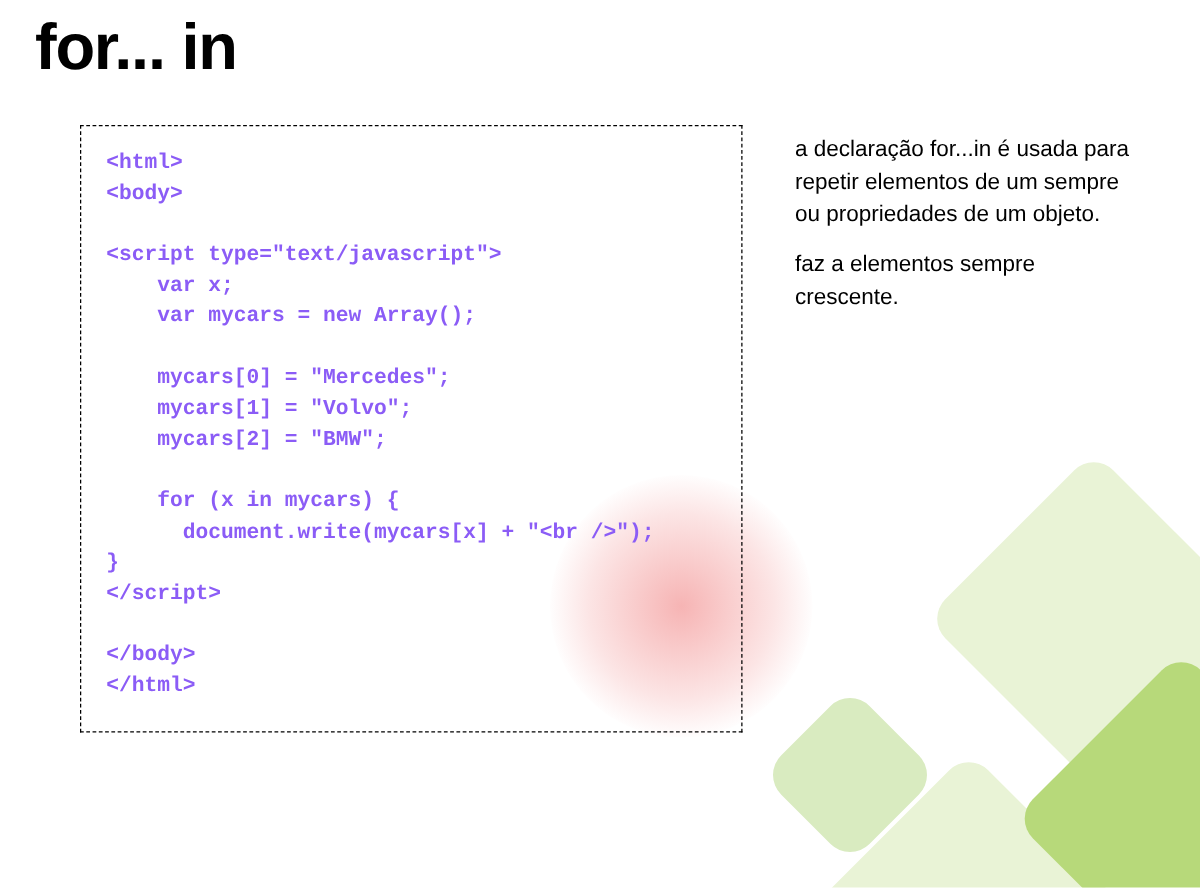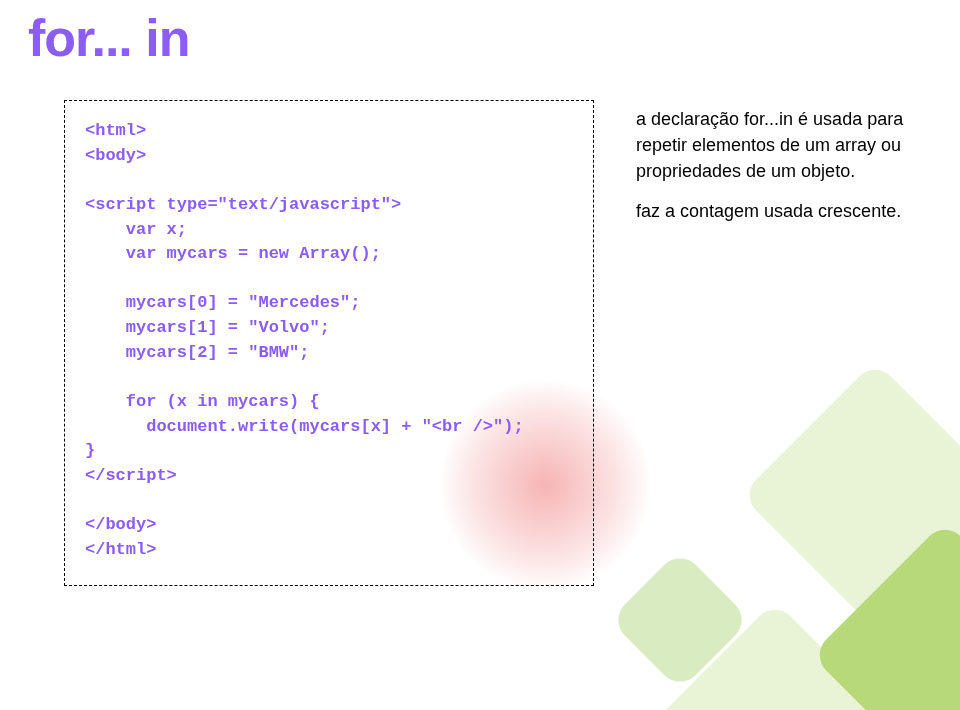--- a/index.html
+++ b/index.html
@@ -10,21 +10,21 @@
     font-family: Arial, Helvetica, sans-serif;
     position: relative;
     overflow: hidden;
   }
   .title {
     position: absolute;
     left: 28px;
     top: 8px;
     font-size: 52px;
     font-weight: 700;
-    color: #8b5cf6;
+    color: #000000;
     letter-spacing: -1px;
   }
   .codebox {
     position: absolute;
     left: 64px;
     top: 100px;
     width: 530px;
     border: 1.5px dashed #000;
     padding: 18px 20px 22px 20px;
   }
@@ -91,15 +91,15 @@
     for (x in mycars) {
       document.write(mycars[x] + "&lt;br /&gt;");
 }
 &lt;/script&gt;
 
 &lt;/body&gt;
 &lt;/html&gt;</pre>
 </div>
 
 <div class="desc">
-  <p>a declaração for...in é usada para repetir elementos de um array ou propriedades de um objeto.</p>
-  <p>faz a contagem usada crescente.</p>
+  <p>a declaração for...in é usada para repetir elementos de um sempre ou propriedades de um objeto.</p>
+  <p>faz a elementos sempre crescente.</p>
 </div>
 
 </body></html>

